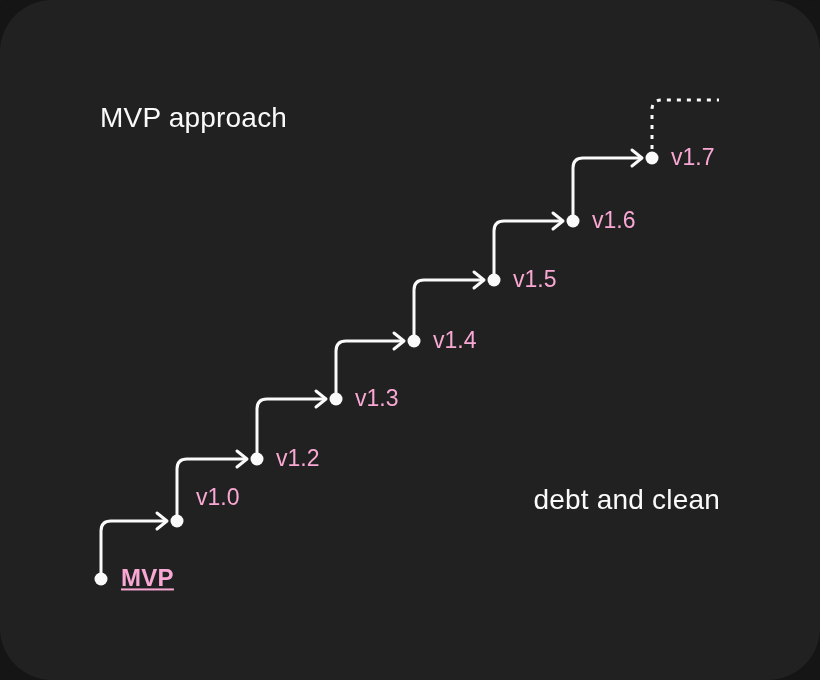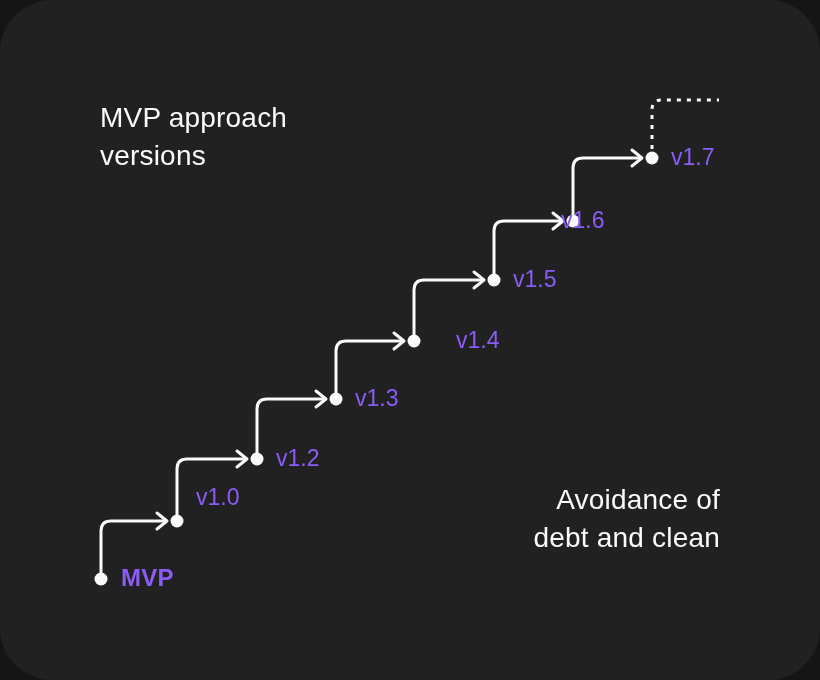--- a/index.html
+++ b/index.html
@@ -22,37 +22,35 @@
     color:#fafafa;letter-spacing:.2px;
   }
   .note{
     position:absolute;right:100px;top:481px;
     font-size:28px;line-height:38px;font-weight:500;
     color:#fafafa;text-align:right;letter-spacing:.2px;
   }
   .graph{position:absolute;left:0;top:0;}
   .step-label{
     position:absolute;transform:translateY(-52%);
-    font-size:23px;color:#8b5cf6;white-space:nowrap;
+    font-size:23px;color:#f9a8d4;white-space:nowrap;
   }
-  .step-label.bold{font-weight:700;font-size:24px;letter-spacing:.3px;}
+  .step-label.bold{font-weight:700;font-size:24px;letter-spacing:.3px;text-decoration:underline;}
 </style>
 </head>
 <body>
 
 <div class="stage">
   <div class="card">
 
     <div class="title">
       <div>MVP approach</div>
-      <div>versions</div>
     </div>
 
     <div class="note">
-      <div>Avoidance of</div>
       <div>debt and clean</div>
     </div>
 
     <svg class="graph" width="820" height="680" viewBox="0 0 820 680" aria-hidden="true">
       <g stroke="#fafafa" stroke-width="3" fill="none" stroke-linecap="round" stroke-linejoin="round">
 
         <path d="M101 579 L101 531 Q101 521 111 521 L165 521"></path>
         <path d="M157 513 L167 521 L157 529"></path>
 
         <path d="M177 521 L177 469 Q177 459 187 459 L245 459"></path>
@@ -85,19 +83,19 @@
         <circle cx="494" cy="280" r="6.5"></circle>
         <circle cx="573" cy="221" r="6.5"></circle>
         <circle cx="652" cy="158" r="6.5"></circle>
       </g>
     </svg>
 
     <span class="step-label bold" style="left:121px;top:579px">MVP</span>
     <span class="step-label" style="left:196px;top:498px">v1.0</span>
     <span class="step-label" style="left:276px;top:459px">v1.2</span>
     <span class="step-label" style="left:355px;top:399px">v1.3</span>
-    <span class="step-label" style="left:456px;top:341px">v1.4</span>
+    <span class="step-label" style="left:433px;top:341px">v1.4</span>
     <span class="step-label" style="left:513px;top:280px">v1.5</span>
-    <span class="step-label" style="left:561px;top:221px">v1.6</span>
+    <span class="step-label" style="left:592px;top:221px">v1.6</span>
     <span class="step-label" style="left:671px;top:158px">v1.7</span>
 
   </div>
 </div>
 
 </body></html>

